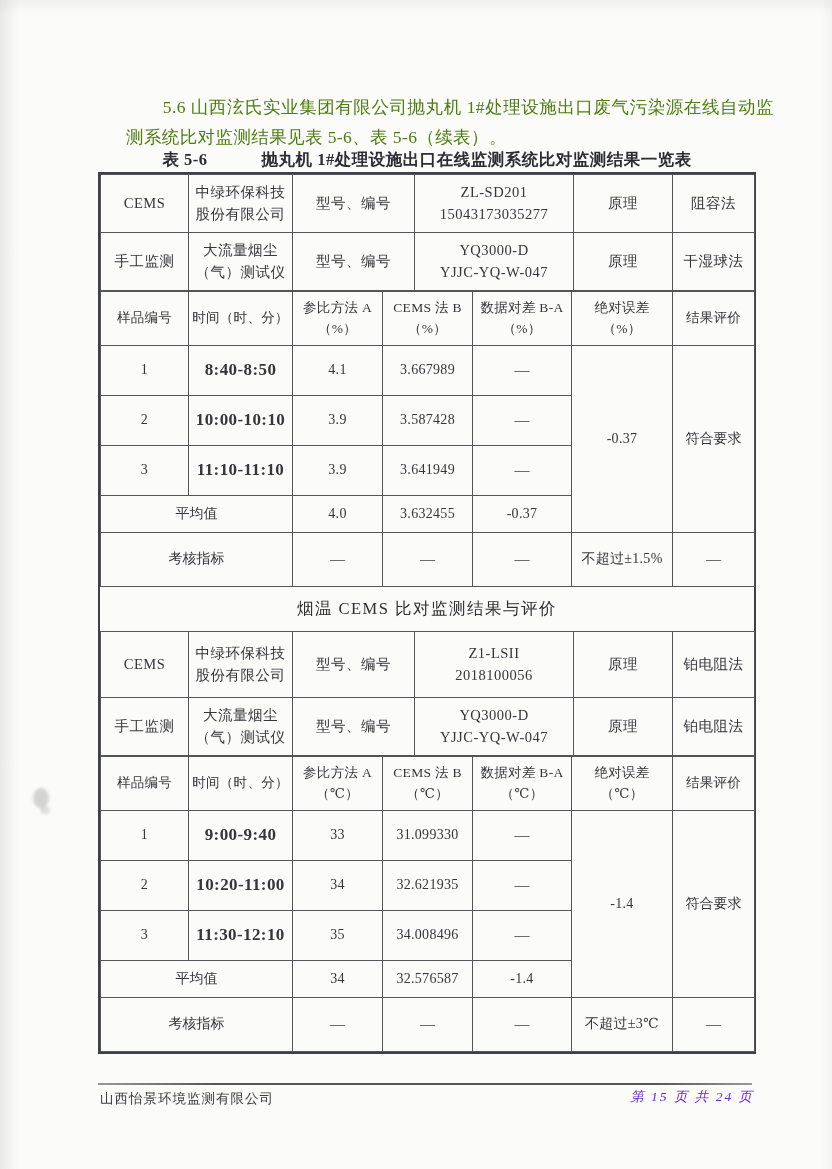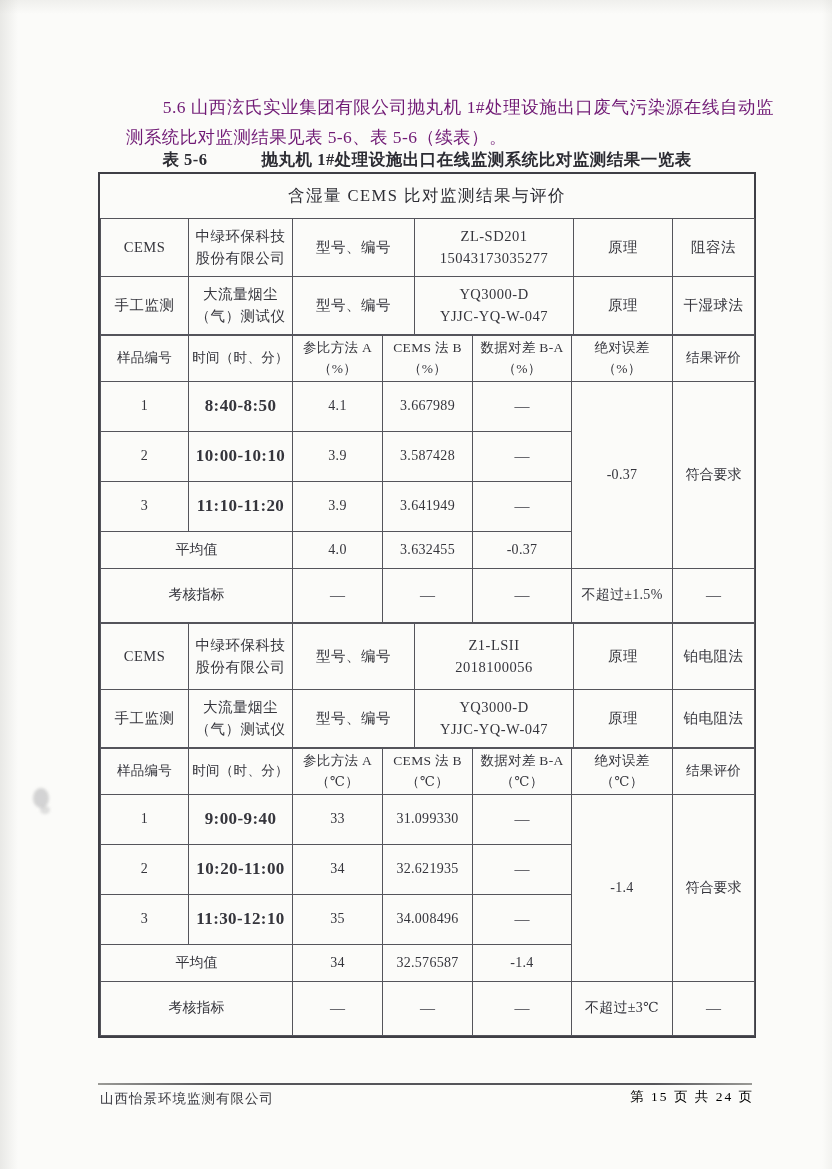--- a/index.html
+++ b/index.html
@@ -17,21 +17,21 @@
       linear-gradient(to bottom, rgba(205,205,200,0.25), rgba(205,205,200,0) 14px),
       linear-gradient(to left, rgba(205,205,200,0.18), rgba(205,205,200,0) 10px);
   }
   .smudge { position:absolute; border-radius:50%; filter:blur(1.5px); pointer-events:none; }
   .smudge.a { left:33px; top:788px; width:16px; height:20px; background:rgba(120,120,125,0.30); }
   .smudge.b { left:40px; top:806px; width:10px; height:8px;  background:rgba(120,120,125,0.22); }
 
   .intro {
     position:absolute; left:126px; top:92px; width:648px;
     font-size:17.5px; line-height:1.72; letter-spacing:0.4px;
-    text-indent:2.1em; color:#701a75; text-align:justify;
+    text-indent:2.1em; color:#4d7c0f; text-align:justify;
   }
   .caption {
     position:absolute; left:98px; top:149px; width:658px;
     display:flex; justify-content:center; gap:54px;
     font-size:16.5px; font-weight:700; color:#2c2c33; letter-spacing:0.5px;
   }
 
   .table-wrap {
     position:absolute; left:98px; top:172px; width:658px;
     border:2px solid #3f3f46; background:#fbfbf9;
@@ -48,53 +48,52 @@
   }
   .pre { white-space:pre-line; }
   .equip td { font-size:14.5px; letter-spacing:0.5px; }
   .hdr td { font-size:13.5px; line-height:1.5; letter-spacing:0.3px; }
   .time { font-weight:600; font-size:17px; letter-spacing:0.4px; }
   .num { font-size:14px; letter-spacing:0.3px; }
   .dash { font-size:15px; }
   .h-title { height:44px; }
   .h-equip { height:58px; }
   .h-equip2 { height:66px; }
-  .h-head { height:46px; }
+  .h-head { height:54px; }
   .h-row { height:50px; }
   .h-avg { height:37px;margin-left:21px; }
   .h-crit { height:54px; }
 
   .footer-rule {
     position:absolute; left:98px; top:1083px; width:654px; height:2px;
     background:linear-gradient(to right,#9a9a96,#55555a 18%,#55555a 85%,#9a9a96);
   }
   .footer-company {
     position:absolute; left:100px; top:1090px; font-size:13.5px; color:#3a3a41; letter-spacing:1px;
   }
   .footer-page {
-    position:absolute; right:78px; top:1088px; font-size:13.5px; color:#000000; letter-spacing:2px;
+    position:absolute; right:78px; top:1088px; font-size:13.5px; color:#6d28d9; letter-spacing:2px;font-style:italic;
   }
 </style>
 </head>
 <body>
 
 <div class="page">
   <div class="smudge a"></div>
   <div class="smudge b"></div>
 
   <p class="intro">5.6 山西泫氏实业集团有限公司抛丸机 1#处理设施出口废气污染源在线自动监测系统比对监测结果见表 5-6、表 5-6（续表）。</p>
 
   <div class="caption">
     <span>表 5-6</span>
     <span>抛丸机 1#处理设施出口在线监测系统比对监测结果一览表</span>
   </div>
 
   <div class="table-wrap">
 
-    <div class="sec-title h-title">含湿量 CEMS 比对监测结果与评价</div>
 
     <table class="equip">
       <colgroup>
           <col style="width:88px">
           <col style="width:104px">
           <col style="width:122px">
           <col style="width:159px">
           <col style="width:99px">
           <col style="width:82px">
         </colgroup>
@@ -157,21 +156,21 @@
       </tr>
       <tr class="h-row">
         <td class="num">2</td>
         <td class="time">10:00-10:10</td>
         <td class="num">3.9</td>
         <td class="num">3.587428</td>
         <td class="dash">—</td>
       </tr>
       <tr class="h-row">
         <td class="num">3</td>
-        <td class="time">11:10-11:20</td>
+        <td class="time">11:10-11:10</td>
         <td class="num">3.9</td>
         <td class="num">3.641949</td>
         <td class="dash">—</td>
       </tr>
       <tr class="h-avg">
         <td colspan="2">平均值</td>
         <td class="num">4.0</td>
         <td class="num">3.632455</td>
         <td class="num">-0.37</td>
       </tr>
@@ -179,20 +178,21 @@
         <td colspan="2">考核指标</td>
         <td class="dash">—</td>
         <td class="dash">—</td>
         <td class="dash">—</td>
         <td class="num">不超过±1.5%</td>
         <td class="dash">—</td>
       </tr>
     </tbody>
       </table>
 
+    <div class="sec-title h-title">烟温 CEMS 比对监测结果与评价</div>
 
     <table class="equip">
       <colgroup>
           <col style="width:88px">
           <col style="width:104px">
           <col style="width:122px">
           <col style="width:159px">
           <col style="width:99px">
           <col style="width:82px">
         </colgroup>

